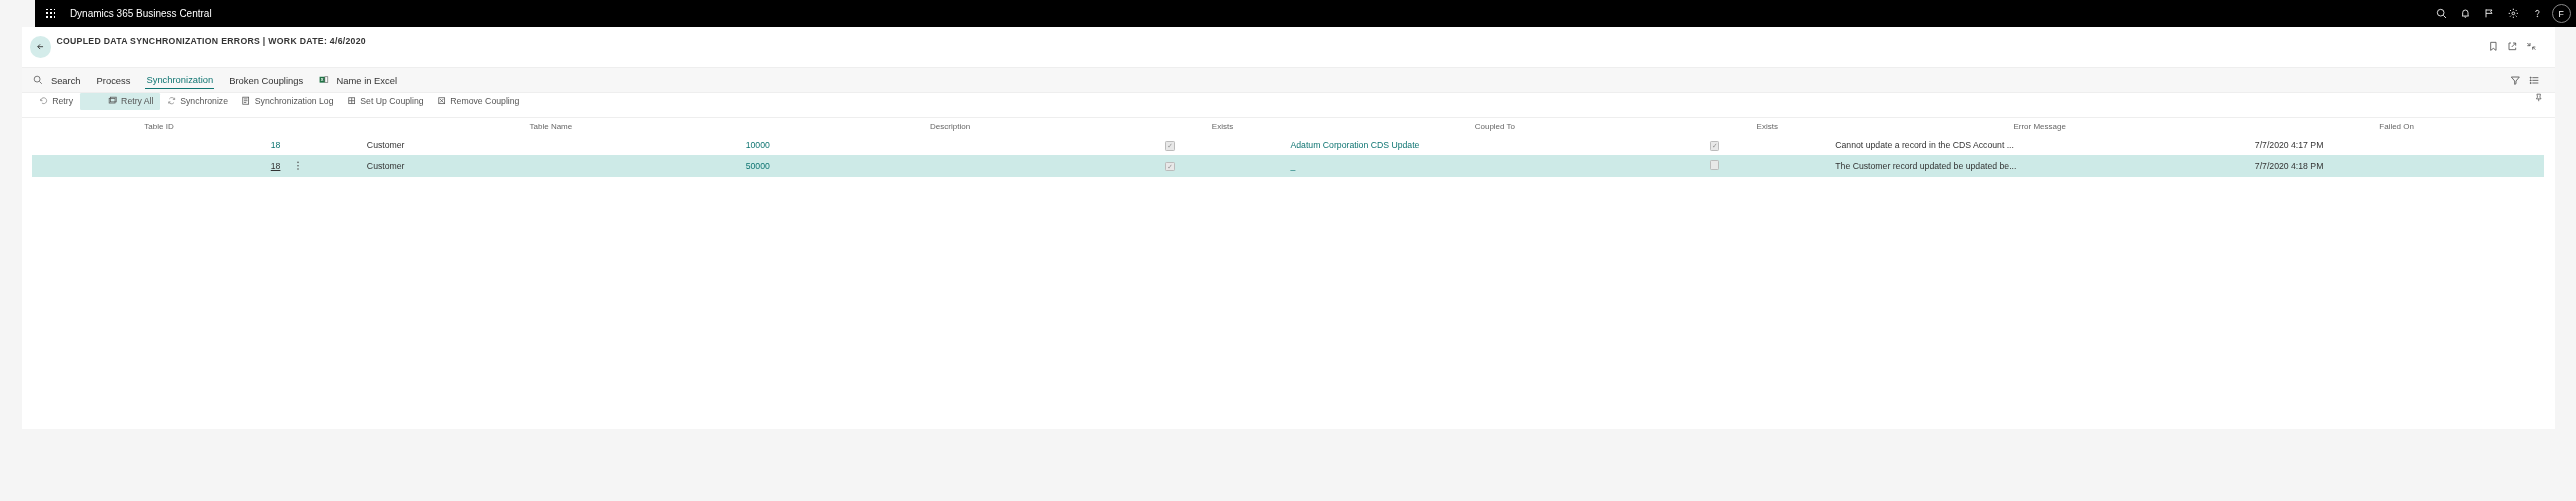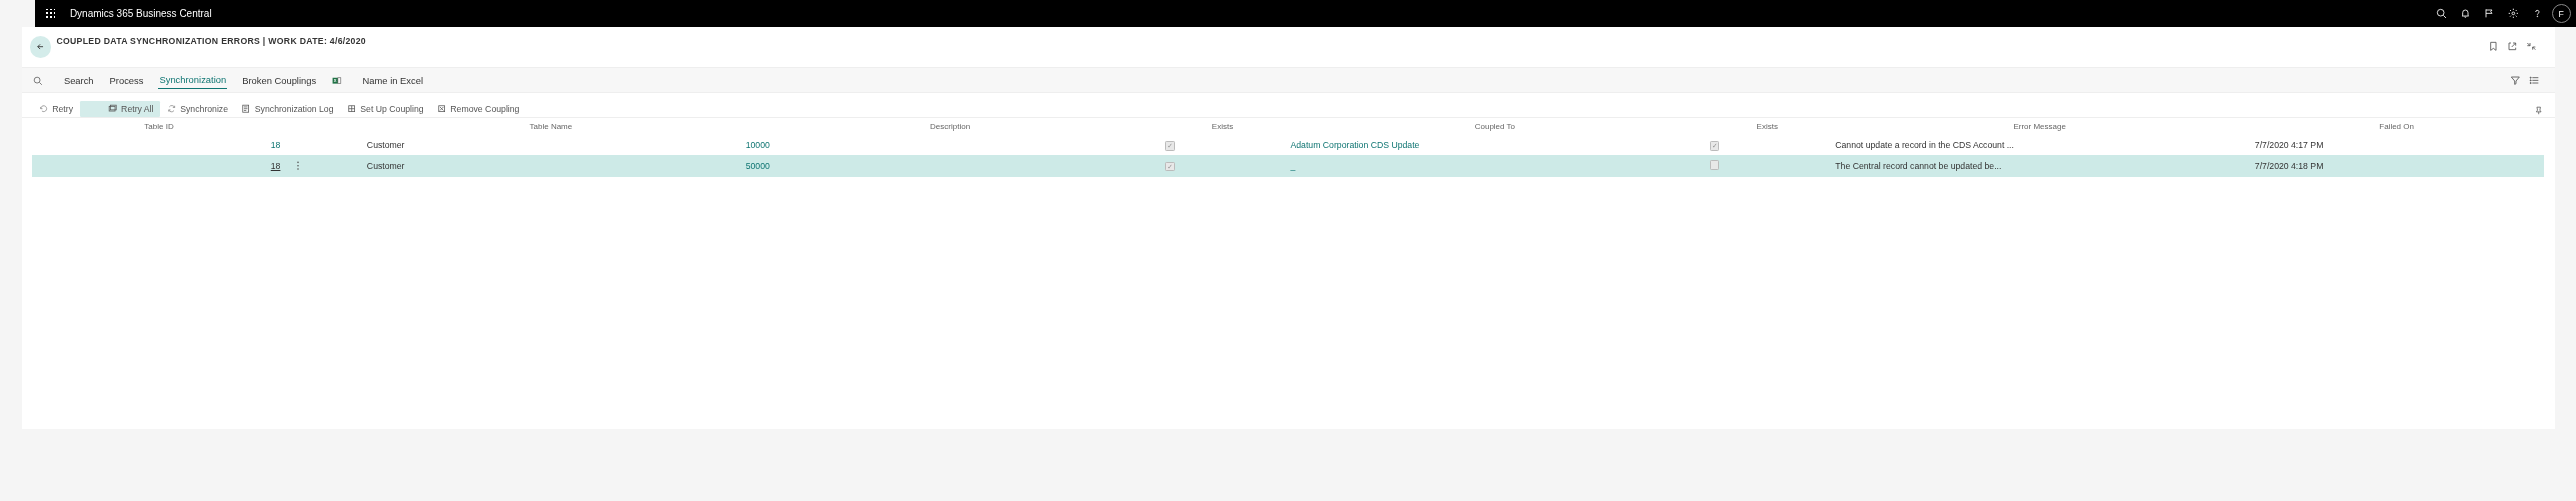--- a/index.html
+++ b/index.html
@@ -18,26 +18,26 @@
 .page-area { background: #fff; margin: 0 21.5px; padding: 0; min-height: 402px; }
 .page-header { display: flex; padding: 9.4px 13.4px 9.4px 8px; font-weight: bold; }
 .back-circle { width: 21.5px; height: 21.5px; border-radius: 50%; background: #d4ecea; display: flex; align-items: center; justify-content: center; cursor: pointer; margin-right: 5.4px; }
 .back-circle svg { width: 9.4px; height: 9.4px; }
 .breadcrumb { font-size: 8.7px; letter-spacing: 0.3px; color: #333; text-transform: uppercase; }
 .header-spacer { flex: 1; }
 .header-icon { width: 19px; height: 19px; display: flex; align-items: center; justify-content: center; cursor: pointer; color: #555; }
 .header-icon svg { width: 10.7px; height: 10.7px; }
 
 .cmd-bar { background: #f7f7f7; border-top: 0.7px solid #eee; border-bottom: 0.7px solid #eee; display: flex; align-items: center; padding: 0 10.7px; height: 25.5px; }
-.cmd-link { margin-right: 13.4px; font-size: 9.4px; color: #333; cursor: pointer; display: flex; align-items: flex-end; gap: 21px; padding: 2.7px 1.3px; }
+.cmd-link { margin-right: 13.4px; font-size: 9.4px; color: #333; cursor: pointer; display: flex; align-items: flex-start; gap: 8px; padding: 2.7px 1.3px; }
 .cmd-link.active { color: #0f7572; border-bottom: 0.7px solid #0f7572; }
 .cmd-icon { width: 9.4px; height: 9.4px; }
 .cmd-spacer { flex: 1; }
 
-.action-bar { background: #fff; display: flex; align-items: flex-end; padding: 0 10.7px; height: 25.5px; border-bottom: 0.7px solid #eee; position: relative; }
+.action-bar { background: #fff; display: flex; align-items: flex-start; padding: 0 10.7px; height: 25.5px; border-bottom: 0.7px solid #eee; position: relative; }
 .action-btn { display: flex; align-items: center; gap: 4px; padding: 3.4px 6.7px; font-size: 8.7px; color: #555; cursor: pointer; border-radius: 1.3px; }
 .action-btn.highlighted { background: #d4ecea; padding-left: 28px; }
 .action-pin { position: absolute; right: 10.7px; cursor: pointer; color: #555; }
 
 .table-wrap { padding: 0 10.7px; }
 .grid-table { width: 100%; border-collapse: collapse; }
 .grid-table th { text-align: center; font-weight: 400; color: #666; font-size: 8px; padding: 4px 5.4px; }
 .grid-table td { padding: 4px 5.4px; font-size: 8.7px; color: #333; }
 .grid-table tr.data-row { height: 20px; }
 .grid-table tr.selected { background: #cdeae7; }
@@ -278,21 +278,21 @@
                   <circle cx="1.5" cy="2" r="1.2" fill="#555"></circle>
                   <circle cx="1.5" cy="7" r="1.2" fill="#555"></circle>
                   <circle cx="1.5" cy="12" r="1.2" fill="#555"></circle>
                 </svg>
               </div></td>
             <td>Customer</td>
             <td><span class="cell-link">50000</span></td>
             <td><span class="checkbox-disabled checked"></span></td>
             <td><span class="cell-link">_</span></td>
             <td><span class="checkbox-disabled"></span></td>
-            <td>The Central record cannot be updated be...</td>
+            <td>The Customer record updated be updated be...</td>
             <td>7/7/2020 4:18 PM</td>
           </tr>
         </tbody>
     </table>
   </div>
 
 </div>
 
 
 </body></html>

